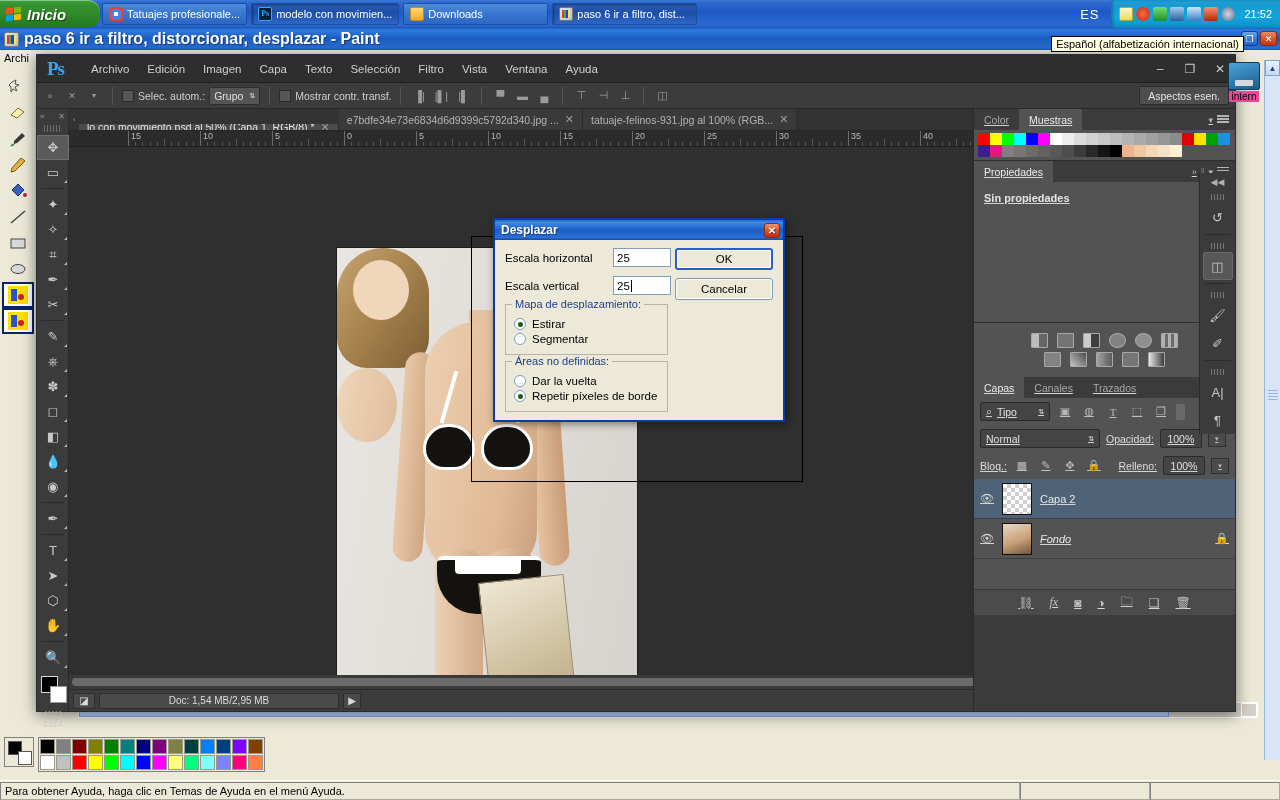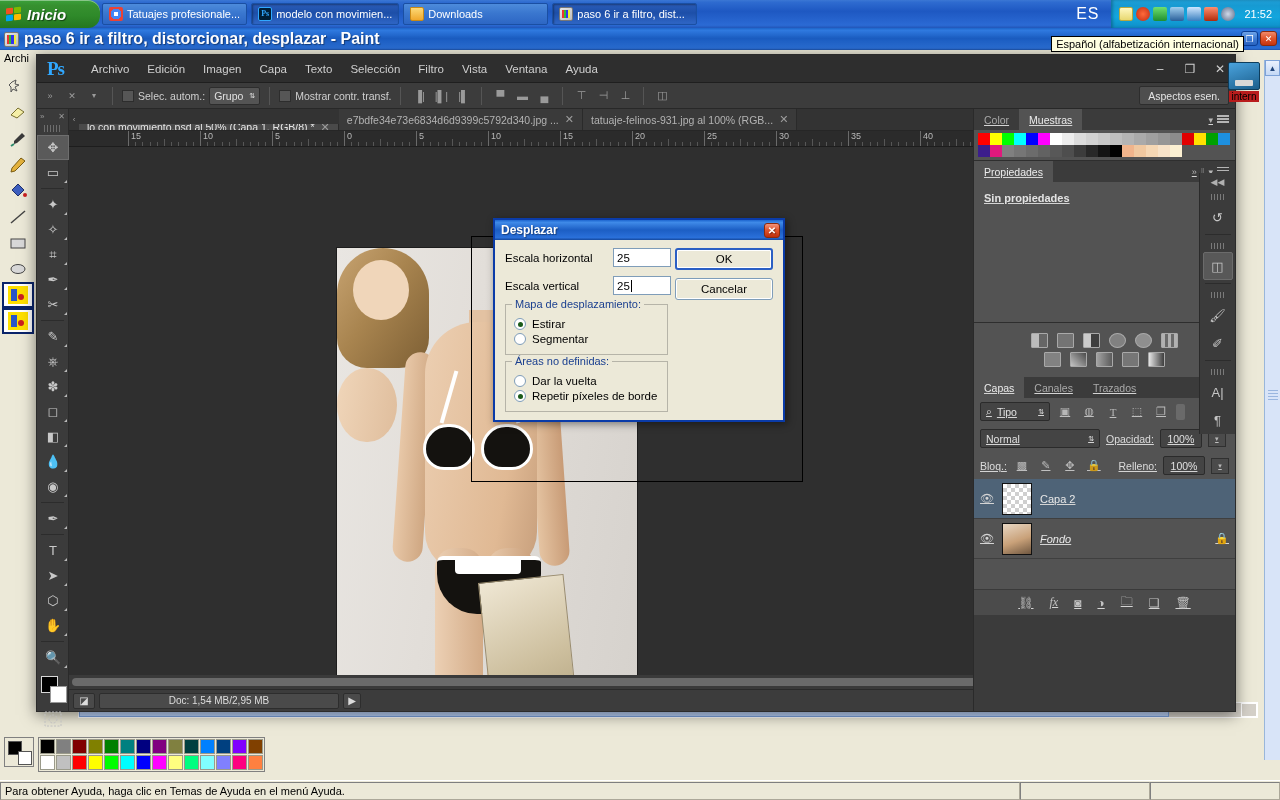--- a/index.html
+++ b/index.html
@@ -48,21 +48,21 @@
   .tico { width:14px; height:14px; flex:none; border-radius:2px; }
   .tico.chrome{background:radial-gradient(circle at 50% 50%, #fff 0 22%, #4285f4 23% 52%, #ea4335 53% 100%);}
   .tico.ps{background:#001e36;border:1px solid #31a8ff;color:#31a8ff;font-size:8px;font-weight:bold;text-align:center;line-height:12px;font-family:"Liberation Serif",serif;}
   .tico.folder{background:linear-gradient(to bottom,#fcd977,#f0a82c);border:1px solid #c98a16;border-radius:1px 2px 2px 2px;}
   .tico.paint{background:linear-gradient(135deg,#e8e8e8,#bdbdbd);border:1px solid #777;position:relative;overflow:hidden;}
   .tico.paint::after{content:"";position:absolute;inset:2px;background:linear-gradient(90deg,#e33 0 25%,#3b3 25% 50%,#33e 50% 75%,#ee3 75% 100%);}
 
   #tray {
     margin-left:auto; display:flex; align-items:center; height:28px;
   }
-  #lang-ind { color:#fff; font-size:16px; padding:0 12px; letter-spacing:1px;}
+  #lang-ind { color:#fff; font-size:13px; padding:0 12px; letter-spacing:1px;}
   #tray-icons {
     display:flex; align-items:center; gap:3px; height:28px; padding:0 8px;
     background:linear-gradient(to bottom,#20a0d8 0%,#179ad2 20%,#12a6de 60%,#0f8fc8 100%);
     box-shadow:inset 2px 0 3px rgba(0,0,0,.25);
   }
   .tray-i{width:14px;height:14px;border-radius:2px;}
   #clock{color:#fff;font-size:11px;padding-left:6px;}
 
   
   #paint-win { position:absolute; left:0; top:28px; width:1280px; height:772px; background:#ece9d8; }
@@ -297,21 +297,21 @@
   .rail-sep{width:26px;height:1px;background:#2c2c2c;margin:3px 0;}
   #rail-collapse{color:#b0b0b0;font-size:9px;margin-bottom:2px;}
 
   
   #desk-icon{
     position:absolute;right:14px;top:62px;width:44px;text-align:center;z-index:1;
   }
   #desk-icon .img{width:32px;height:28px;margin:0 auto;background:linear-gradient(160deg,#4aa3dd,#1b5e8c);
     border:1px solid #0d3d5c;border-radius:2px;position:relative;}
   #desk-icon .img::after{content:"";position:absolute;left:6px;bottom:3px;width:18px;height:6px;background:#d8d8d8;border-radius:1px;}
-  #desk-icon .lbl{font-size:10px;color:#000;background:#b91c1c;display:inline-block;padding:0 2px;margin-top:1px;}
+  #desk-icon .lbl{font-size:10px;color:#000;background:#ec4899;display:inline-block;padding:0 2px;margin-top:1px;}
 
   
   #desk-scroll{position:absolute;right:0;top:60px;width:16px;height:700px;background:#d8e4f8;border-left:1px solid #99b6da;z-index:0;}
   #desk-scroll .up{height:16px;background:linear-gradient(#eaf1fd,#c4d8f5);border:1px solid #7da2d8;
     display:flex;align-items:center;justify-content:center;font-size:8px;color:#22467c;}
   #desk-scroll .grip{position:absolute;top:330px;left:3px;width:10px;height:10px;
     background:repeating-linear-gradient(#9ab6df 0 1px,transparent 1px 3px);}
 
   
   #dlg{

